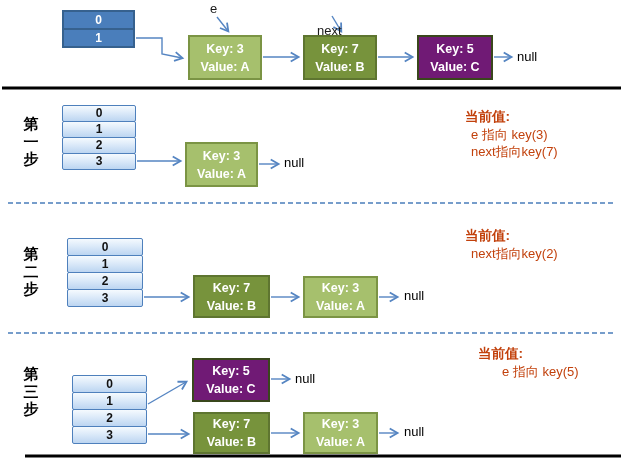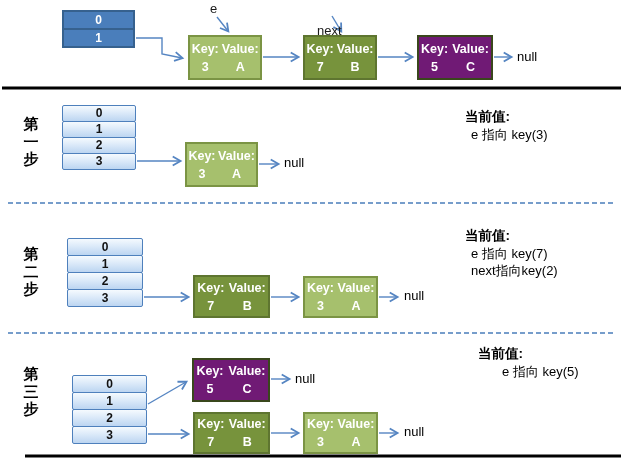--- a/index.html
+++ b/index.html
@@ -22,38 +22,38 @@
   .sarray{position:absolute;}
   .sarray .acell{
     box-sizing:border-box;height:17px;margin-top:-1px;border:1px solid #4E80BC;border-radius:2px;
     background:linear-gradient(180deg,#F5FAFE 0%,#DCEAF9 45%,#BCD5F1 100%);
     text-align:center;line-height:15px;font-weight:bold;font-size:12px;color:#111;
   }
   .sarray .acell:first-child{margin-top:0;}
 
   
   .node{
-    position:absolute;box-sizing:border-box;display:flex;
+    position:absolute;box-sizing:border-box;display:flex;flex-direction:column;
     align-items:center;justify-content:center;color:#fff;font-weight:bold;font-size:12.5px;
     line-height:18px;text-align:center;
   }
   .node.light{background:#A6C06D;border:2px solid #7B9444;}
   .node.medium{background:#77933C;border:2px solid #5E7530;}
   .node.dark{background:#701a75;border:2px solid #39471C;}
 
   .null-label{position:absolute;font-weight:normal;font-size:13px;color:#000;}
   .ptr-label{position:absolute;font-size:13px;color:#1a1a1a;}
 
   .step-label{
     position:absolute;width:20px;font-weight:bold;font-size:15px;line-height:17.5px;
     text-align:center;color:#000;
   }
   .step-label span{display:block;}
 
-  .status{position:absolute;font-size:13px;line-height:17px;color:#000000;}
+  .status{position:absolute;font-size:13px;line-height:17px;color:#c2410c;}
   .status .status-title{font-weight:bold;font-size:13.5px;line-height:19px;}
   .status .status-line{margin-left:6px;}
   .status.shift .status-line{margin-left:24px;}
 </style>
 </head>
 <body>
 
 <div class="canvas">
 
   <svg class="wires" width="623" height="462" viewBox="0 0 623 462">
@@ -122,20 +122,21 @@
     <div class="acell">3</div>
   </div>
   <div class="node light" style="left:185px;top:142px;width:73px;height:45px;">
     <span>Key: 3</span>
     <span>Value: A</span>
   </div>
   <div class="null-label" style="left:284px;top:155px;">null</div>
   <div class="status" style="left:465px;top:107px;">
     <div class="status-title">当前值:</div>
     <div class="status-line">e 指向 key(3)</div>
+    <div class="status-line">next指向key(7)</div>
   </div>
 
   <div class="step-label" style="left:21px;top:245px;">
     <span>第</span>
     <span>二</span>
     <span>步</span>
   </div>
   <div class="sarray" style="left:67px;top:238px;width:76px;">
     <div class="acell" style="height:18px;line-height:16px;">0</div>
     <div class="acell" style="height:18px;line-height:16px;">1</div>
@@ -146,21 +147,20 @@
     <span>Key: 7</span>
     <span>Value: B</span>
   </div>
   <div class="node light" style="left:303px;top:276px;width:75px;height:42px;">
     <span>Key: 3</span>
     <span>Value: A</span>
   </div>
   <div class="null-label" style="left:404px;top:288px;">null</div>
   <div class="status" style="left:465px;top:226px;">
     <div class="status-title">当前值:</div>
-    <div class="status-line">e 指向 key(7)</div>
     <div class="status-line">next指向key(2)</div>
   </div>
 
   <div class="step-label" style="left:21px;top:365px;">
     <span>第</span>
     <span>三</span>
     <span>步</span>
   </div>
   <div class="sarray" style="left:72px;top:375px;width:75px;">
     <div class="acell" style="height:18px;line-height:16px;">0</div>

